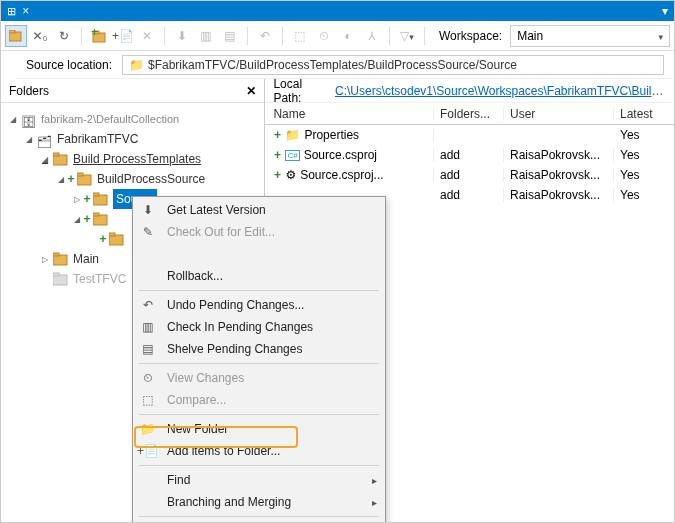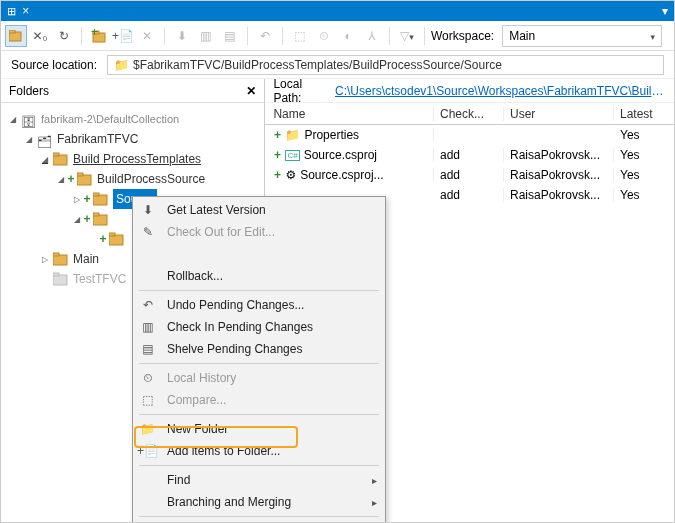--- a/index.html
+++ b/index.html
@@ -5,23 +5,23 @@
   * { box-sizing: border-box; margin: 0; padding: 0; font-family: "Segoe UI", Arial, sans-serif; font-size: 12px; }
   body { width: 675px; height: 523px; background: #fff; border: 1px solid #ccc; display: flex; flex-direction: column; position: relative; }
   .titlebar { background: #007acc; color: #fff; height: 20px; display: flex; align-items: center; gap: 6px; padding: 0 6px; font-size: 11px; }
   .titlebar .spacer { flex: 1; }
   .titlebar .tab { padding: 2px 6px; }
   .toolbar { height: 30px; border-bottom: 1px solid #ddd; display: flex; align-items: center; padding: 0 4px; gap: 2px; }
   .tb-btn { width: 22px; height: 22px; display: flex; align-items: center; justify-content: center; color: #555; }
   .tb-btn.active { border: 1px solid #8db6e2; background: #dbe8f5; }
   .tb-btn.disabled { color: #bbb; }
   .tb-sep { width: 1px; height: 18px; background: #ddd; margin: 0 4px; }
-  .ws-label { margin-right: 6px; }
+  .ws-label { margin-left: 8px; margin-right: 6px; }
   .ws-select { border: 1px solid #ccc; height: 22px; width: 160px; padding: 0 6px; display: flex; align-items: center; justify-content: space-between; }
-  .srcloc { height: 28px; display: flex; align-items: center; padding: 0 10px; gap: 10px; border-bottom: 1px solid #eee; }
+  .srcloc { height: 28px; display: flex; align-items: center; padding: 0 10px; gap: 10px; border-bottom: 1px solid #eee; margin-left: 15px; }
   .srcloc-box { flex: 1; border: 1px solid #ccc; height: 20px; padding: 0 6px; display: flex; align-items: center; color: #333; background: #fff; font-size: 11px; }
   .body { flex: 1; display: flex; min-height: 0; }
   .folders-pane { width: 266px; border-right: 1px solid #ccc; display: flex; flex-direction: column; }
   .pane-hdr { height: 24px; border-bottom: 1px solid #ddd; display: flex; align-items: center; justify-content: space-between; padding: 0 8px; font-size: 12px; }
   .tree { padding: 6px 2px; line-height: 20px; color: #333; }
   .tree-row { display: flex; align-items: center; height: 20px; white-space: nowrap; }
   .arrow { width: 12px; text-align: center; color: #666; font-size: 10px; }
   .arrow.open::before { content: "◢"; font-size: 8px; }
   .arrow.closed::before { content: "▷"; font-size: 8px; }
   .folder-ic { width: 16px; height: 14px; margin: 0 4px 0 2px; display:inline-block; }
@@ -185,21 +185,21 @@
     </div>
   </div>
 
   <div class="details-pane">
     <div class="localpath">
       <span>Local Path:</span>
       <a class="link">C:\Users\ctsodev1\Source\Workspaces\FabrikamTFVC\BuildProc...</a>
     </div>
     <div class="table-hdr">
       <div class="col-name">Name</div>
-      <div class="col-pend">Check...</div>
+      <div class="col-pend">Folders...</div>
       <div class="col-user">User</div>
       <div class="col-latest">Latest</div>
     </div>
     <div class="row">
       <div class="col-name">
           <span class="plus">+</span>
           <span>📁</span>
           <span>Properties</span>
         </div>
       <div class="col-pend"></div>
@@ -262,21 +262,21 @@
       <span class="mi-ic">▥</span>
       <span class="mi-label">Check In Pending Changes</span>
     </div>
   <div class="mi">
       <span class="mi-ic">▤</span>
       <span class="mi-label">Shelve Pending Changes</span>
     </div>
   <div class="msep"></div>
   <div class="mi disabled">
       <span class="mi-ic">⏲</span>
-      <span class="mi-label">Local History</span>
+      <span class="mi-label">View Changes</span>
     </div>
   <div class="mi disabled">
       <span class="mi-ic">⬚</span>
       <span class="mi-label">Compare...</span>
     </div>
   <div class="msep"></div>
   <div class="mi">
       <span class="mi-ic">📁</span>
       <span class="mi-label">New Folder</span>
     </div>

